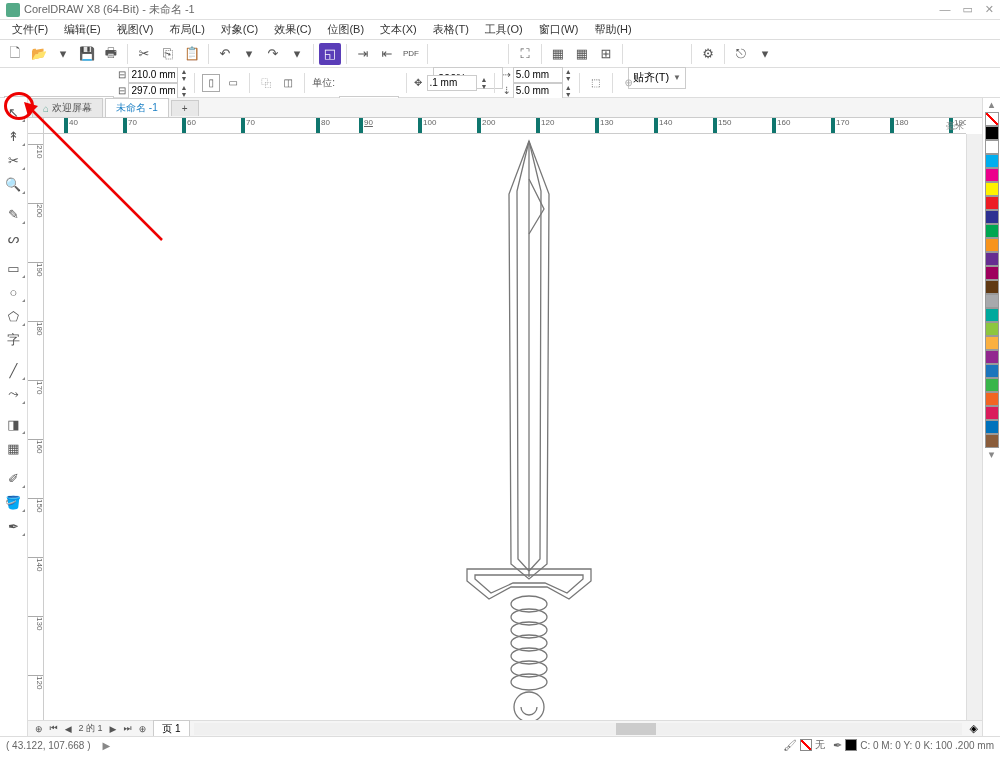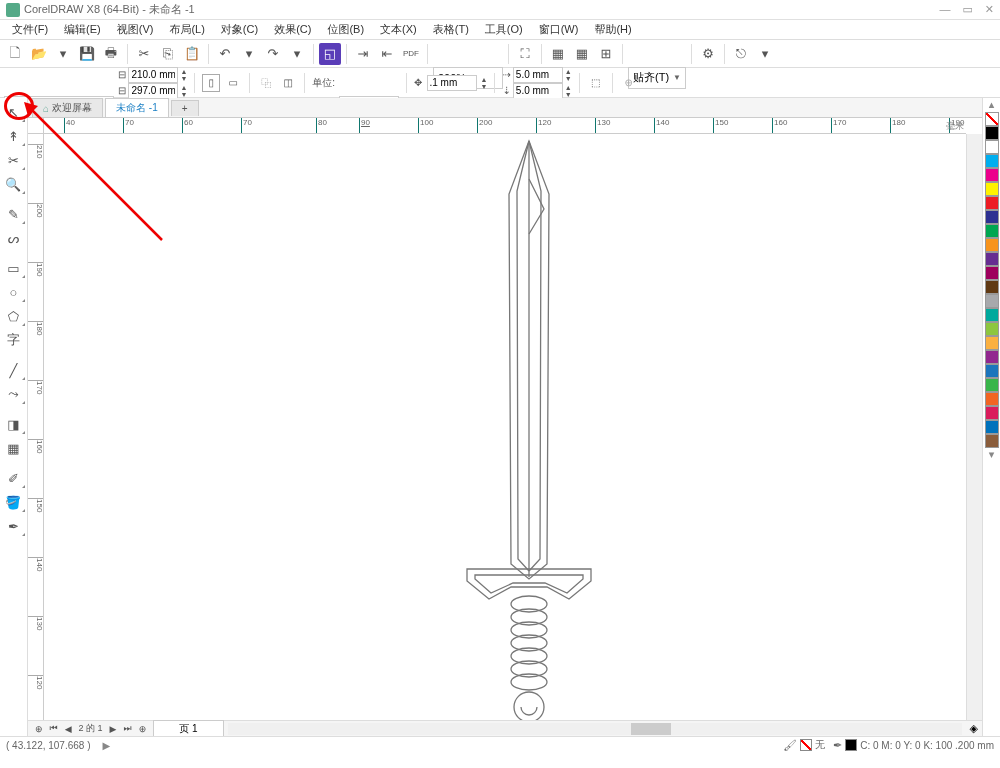--- a/index.html
+++ b/index.html
@@ -32,29 +32,29 @@
 .canvas-wrap { flex: 1; position: relative; background: #fff; }
 .tabs { height: 20px; background: #f5f5f5; border-bottom: 1px solid #ccc; display: flex; align-items: center; padding-left: 4px; }
 .tab { padding: 2px 10px; background: #e8e8e8; border: 1px solid #ccc; border-bottom: none; margin-right: 2px; font-size: 10px; color: #555; cursor: pointer; display: flex; align-items: center; gap: 3px; }
 .tab.active { background: #fff; color: #1a7fc4; }
 .tab .home { color: #6a9; }
 
 .rulers-canvas { position: absolute; top: 20px; left: 0; right: 0; bottom: 16px; }
 .ruler-h { position: absolute; top: 0; left: 16px; right: 16px; height: 16px; background: #fff; border-bottom: 1px solid #ccc; overflow: hidden; }
 .ruler-v { position: absolute; top: 16px; left: 0; bottom: 0; width: 16px; background: #fff; border-right: 1px solid #ccc; overflow: hidden; }
 .ruler-corner { position: absolute; top: 0; left: 0; width: 16px; height: 16px; background: #fff; border-right: 1px solid #ccc; border-bottom: 1px solid #ccc; }
-.tick-h { position: absolute; top: 0; height: 16px; border-left: 1px solid #0f766e; font-size: 8px; color: #666; padding-left: 1px; }
+.tick-h { position: absolute; top: 0; height: 16px; border-left: 4px solid #0f766e; font-size: 8px; color: #666; padding-left: 1px; }
 .tick-v { position: absolute; left: 0; width: 16px; border-top: 1px solid #aaa; font-size: 8px; color: #666; writing-mode: vertical-rl; }
 
 .canvas { position: absolute; top: 16px; left: 16px; right: 16px; bottom: 0; background: #fff; overflow: hidden; }
 .vscroll { position: absolute; top: 16px; right: 0; bottom: 0; width: 16px; background: #f0f0f0; border-left: 1px solid #ddd; }
 .hscroll-area { position: absolute; bottom: 0; left: 0; right: 0; height: 16px; display: flex; align-items: center; background: #f5f5f5; border-top: 1px solid #ddd; }
 .page-nav { display: flex; align-items: center; gap: 1px; font-size: 9px; color: #555; padding: 0 4px; }
 .page-nav span { padding: 0 3px; cursor: pointer; }
-.page-tab { padding: 1px 25px; background: #fff; border: 1px solid #ccc; font-size: 10px; }
+.page-tab { padding: 1px 8px; background: #fff; border: 1px solid #ccc; font-size: 10px; }
 .hscroll-track { flex: 1; height: 12px; background: #f0f0f0; margin: 0 4px; position: relative; }
 .hscroll-thumb { position: absolute; left: 55%; width: 40px; height: 12px; background: #ccc; }
 
 .palette { width: 18px; background: #fff; border-left: 1px solid #ddd; display: flex; flex-direction: column; }
 .swatch { width: 14px; height: 14px; margin: 0 auto; border: 1px solid #999; cursor: pointer; }
 .sw-none { background: #fff; position: relative; }
 .sw-none::after { content: ""; position: absolute; inset: 0; background: linear-gradient(45deg, transparent 45%, red 45%, red 55%, transparent 55%); }
 
 .statusbar { position: absolute; bottom: 0; left: 0; right: 0; height: 32px; background: #fff; border-top: 1px solid #ddd; display: flex; flex-direction: column; }
 .status-row { height: 16px; display: flex; align-items: center; padding: 0 6px; font-size: 10px; color: #666; }

